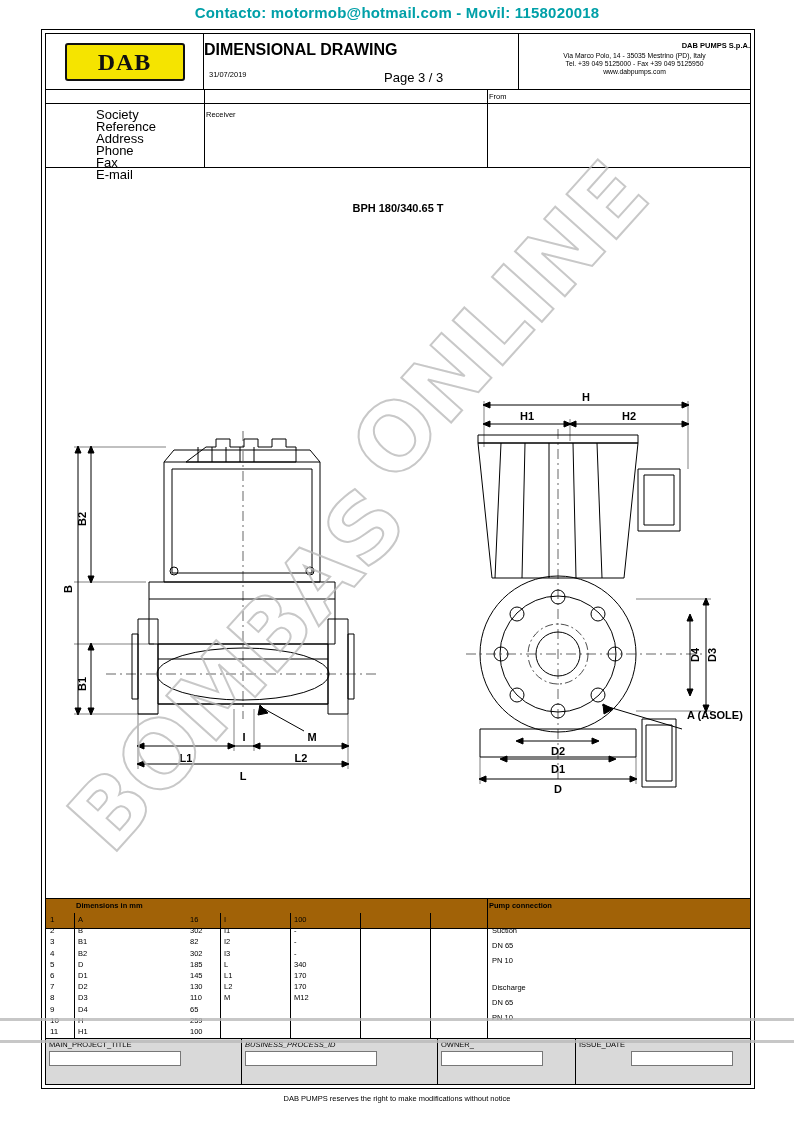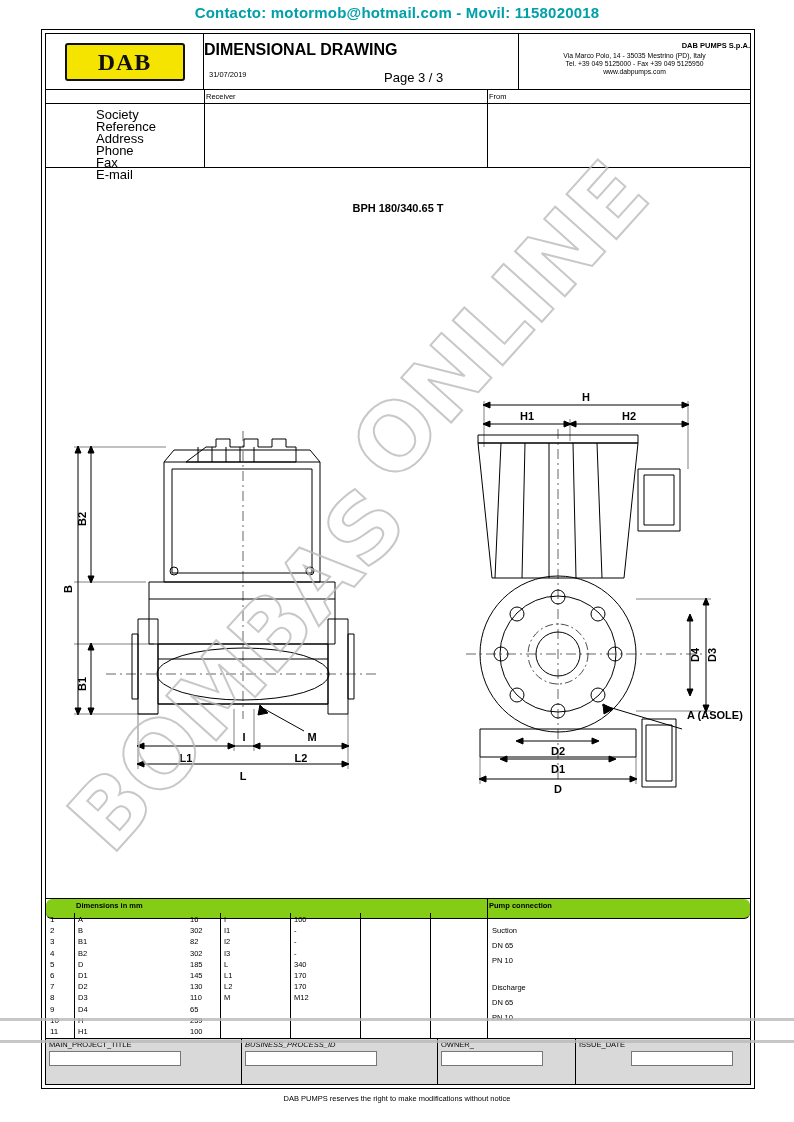--- a/index.html
+++ b/index.html
@@ -62,21 +62,21 @@
   }
   .company-cell .c1{font-size:7.5px;font-weight:bold;margin-top:7px;text-align:right;}
   .company-cell .c2{font-size:6.8px;margin-top:2px;}
   .company-cell .c3{font-size:6.8px;margin-top:1px;}
   .company-cell .c4{font-size:6.8px;margin-top:1px;}
   
   .rec-row{
     position:absolute;left:0;top:56px;right:0;height:14px;
     border-bottom:1px solid #000;box-sizing:border-box;
   }
-  .rec-lbl{position:absolute;left:160px;top:2px;font-size:7.5px;}
+  .rec-lbl{position:absolute;left:160px;top:20px;font-size:7.5px;}
   .from-lbl{position:absolute;left:443px;top:2px;font-size:7.5px;}
   .rec-row .vdiv1{position:absolute;left:158px;top:0;bottom:0;width:1px;background:#000;}
   .rec-row .vdiv2{position:absolute;left:441px;top:0;bottom:0;width:1px;background:#000;}
 
   .addr-row{
     position:absolute;left:0;top:70px;right:0;height:64px;
     border-bottom:1px solid #000;box-sizing:border-box;
   }
   .addr-row .vdiv1{position:absolute;left:158px;top:0;bottom:0;width:1px;background:#000;}
   .addr-row .vdiv2{position:absolute;left:441px;top:0;bottom:0;width:1px;background:#000;}
@@ -90,22 +90,22 @@
   .drawing{
     position:absolute;left:0;top:185px;right:0;height:690px;
   }
   .drawing svg{display:block;}
   
   .dim-table{
     position:absolute;left:0;bottom:46px;right:0;height:140px;
     border-top:1px solid #000;box-sizing:border-box;
   }
   .dim-head{
-    position:absolute;left:0;top:0;right:0;height:20px;
-    background:#84cc16;border-bottom:1px solid #000;box-sizing:border-box;border-radius:6px;
+    position:absolute;left:0;top:0;right:0;height:30px;
+    background:#a16207;border-bottom:1px solid #000;box-sizing:border-box;
   }
   .dim-head .lbl{position:absolute;top:2px;font-size:7.5px;font-weight:bold;}
   .dim-head .l1{left:30px;}
   .dim-head .l2{left:443px;}
   .dim-body{position:absolute;left:0;top:14px;right:0;bottom:0;}
   .vline{position:absolute;top:0;bottom:0;width:1px;background:#000;}
   .numcol{position:absolute;left:4px;top:1px;font-size:8px;line-height:11.2px;}
   .col-a{position:absolute;left:32px;top:1px;font-size:7.5px;line-height:11.2px;}
   .col-b{position:absolute;left:122px;top:1px;font-size:7.5px;line-height:11.2px;margin-left:22px;}
   .col-c{position:absolute;left:178px;top:1px;font-size:7.5px;line-height:11.2px;}

